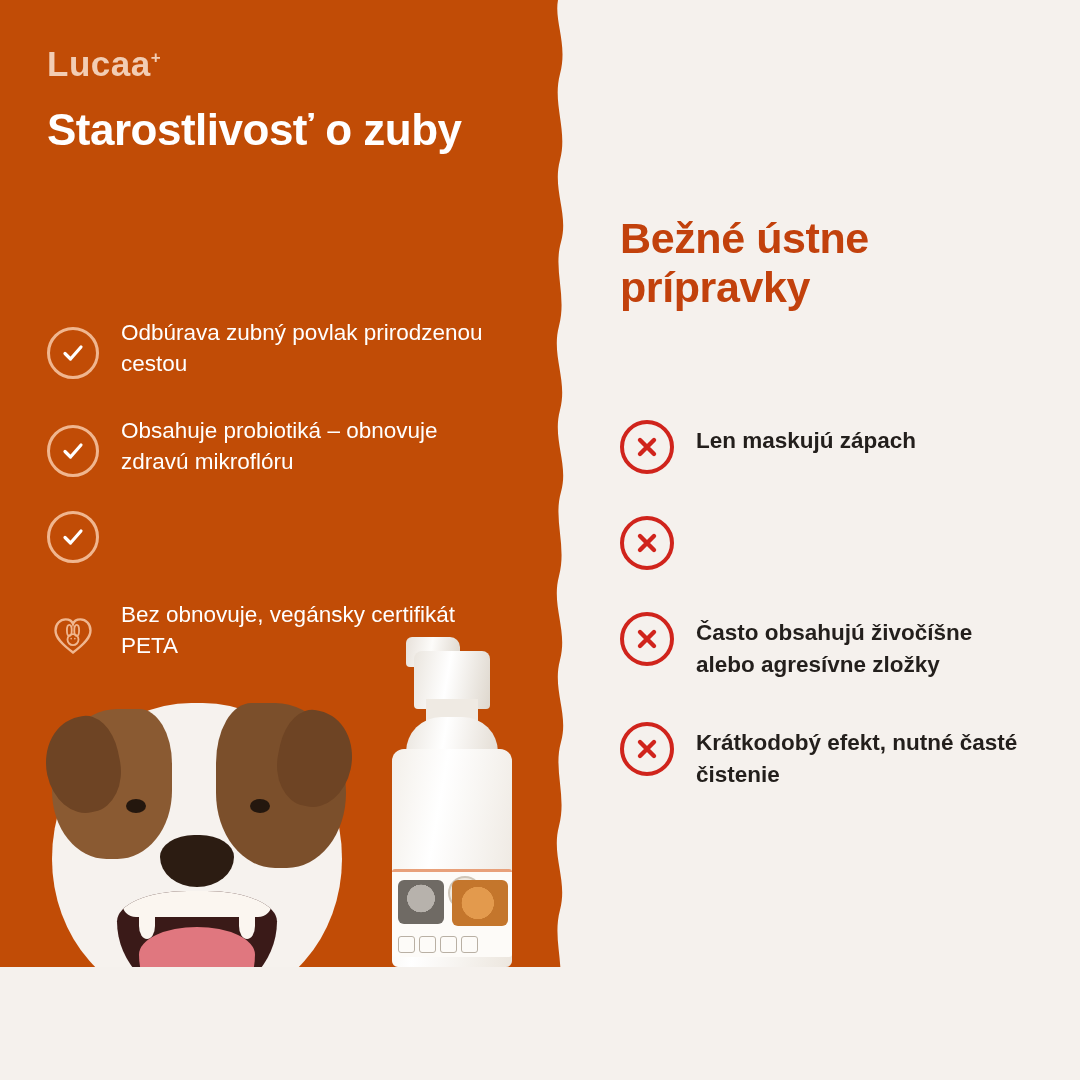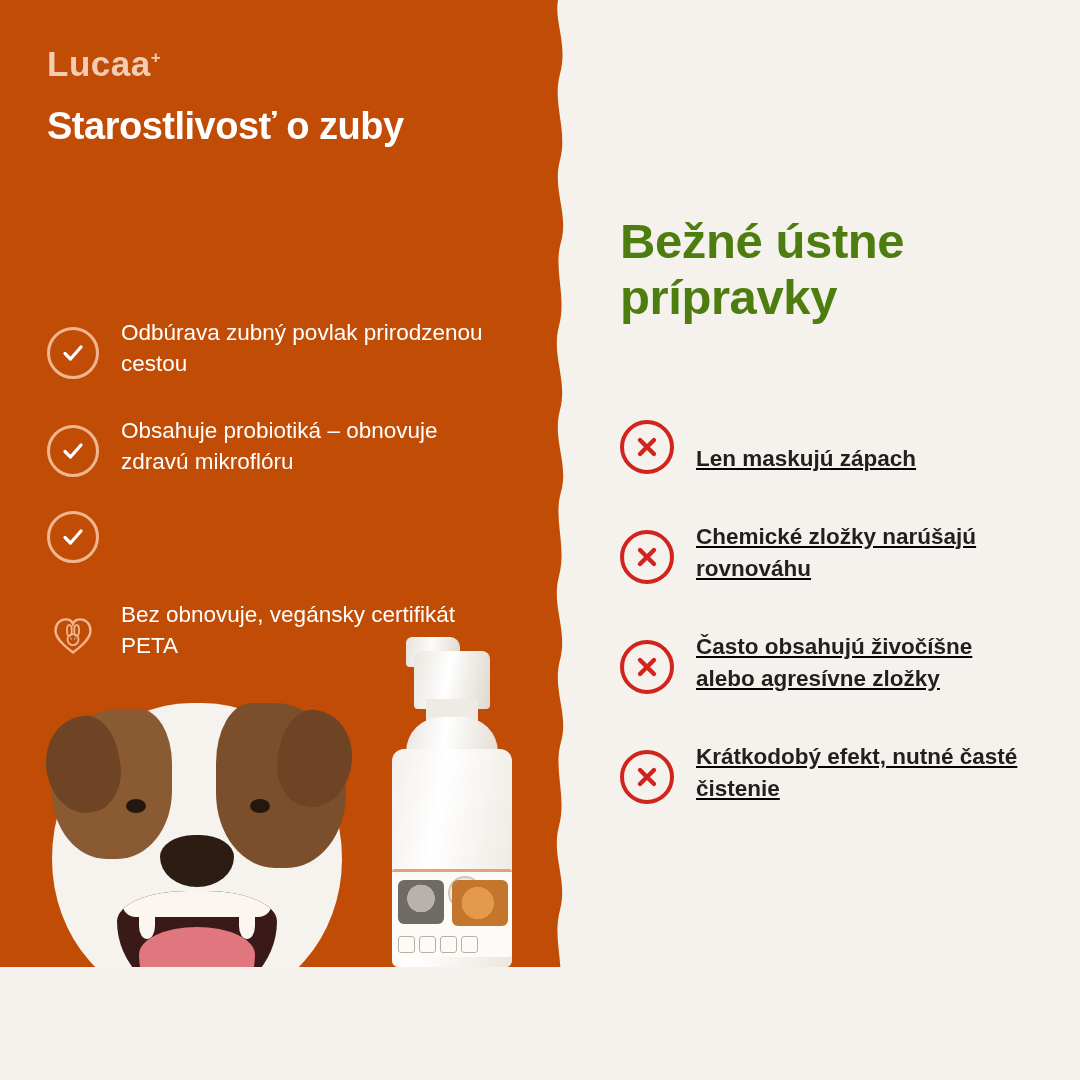--- a/index.html
+++ b/index.html
@@ -41,21 +41,21 @@
     font-size: 17px;
     vertical-align: super;
     font-weight: 700;
   }
 
   .headline {
     position: absolute;
     left: 47px; top: 105px;
     width: 470px;
     color: #ffffff;
-    font-size: 38px;
+    font-size: 44px;
     line-height: 1.12;
     font-weight: 700;
     letter-spacing: -0.5px;
   }
 
   .pros {
     position: absolute;
     left: 47px; top: 315px;
     width: 500px;
   }
@@ -252,36 +252,35 @@
   .right-panel {
     position: absolute;
     left: 568px; top: 0;
     width: 512px; height: 1080px;
     background: #f5f1ed;
   }
   .right-headline {
     position: absolute;
     left: 52px; top: 214px;
     width: 430px;
-    color: #4d7c0f;
-    font-size: 49px;
+    color: #c2410c;
+    font-size: 43px;
     line-height: 1.14;
     font-weight: 700;
     letter-spacing: -0.4px;
   }
   .cons {
     position: absolute;
     left: 52px; top: 420px;
     width: 450px;
   }
   .con-item {
     display: flex;
-    align-items: flex-end;
+    align-items: flex-start;
     margin-bottom: 42px;
-    text-decoration: underline;
   }
   .con-icon {
     flex: 0 0 auto;
     width: 54px; height: 54px;
     border-radius: 50%;
     border: 4px solid #d0241c;
     display: flex; align-items: center; justify-content: center;
     margin-right: 22px;
   }
   .con-text {
@@ -407,21 +406,20 @@
         </span>
         <span class="con-text">Len maskujú zápach</span>
       </div>
 
       <div class="con-item">
         <span class="con-icon">
           <svg width="24" height="24" viewBox="0 0 24 24">
               <path d="M5 5 L19 19 M19 5 L5 19" fill="none" stroke="#d0241c" stroke-width="4.4" stroke-linecap="round"></path>
             </svg>
         </span>
-        <span class="con-text">Chemické zložky narúšajú rovnováhu</span>
       </div>
 
       <div class="con-item">
         <span class="con-icon">
           <svg width="24" height="24" viewBox="0 0 24 24">
               <path d="M5 5 L19 19 M19 5 L5 19" fill="none" stroke="#d0241c" stroke-width="4.4" stroke-linecap="round"></path>
             </svg>
         </span>
         <span class="con-text">Často obsahujú živočíšne alebo agresívne zložky</span>
       </div>

